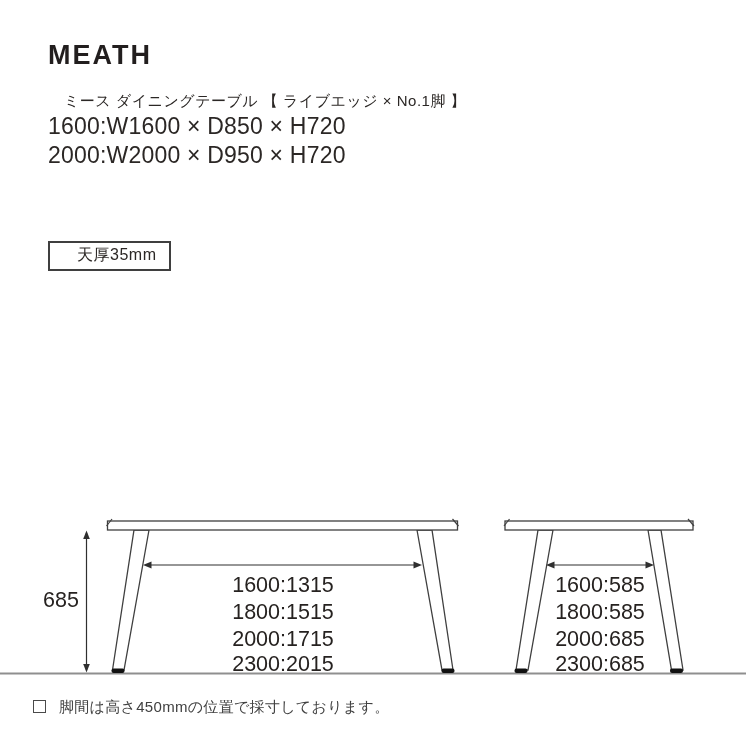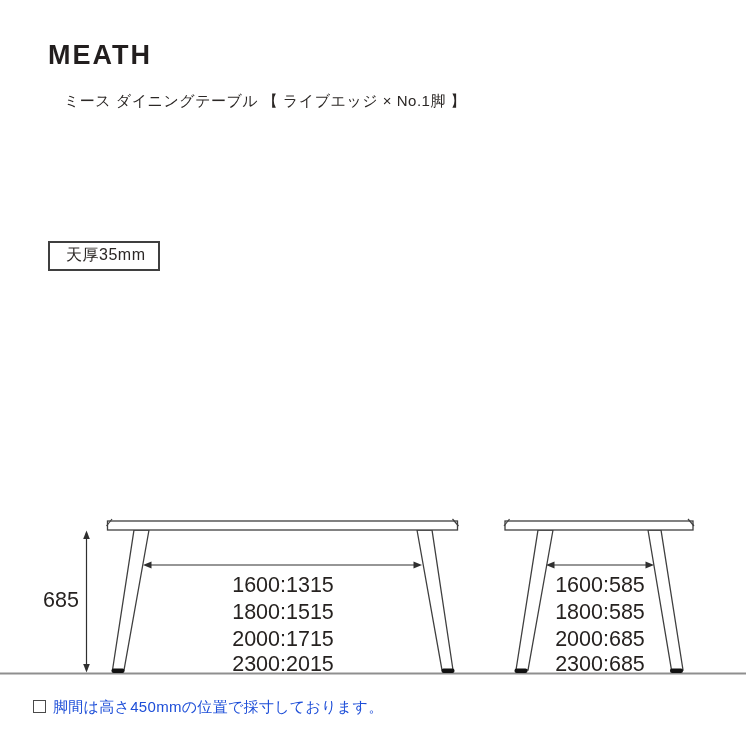--- a/index.html
+++ b/index.html
@@ -48,21 +48,21 @@
     font-size: 23px;
     line-height: 29px;
     letter-spacing: 0.2px;
     color: #2b2725;
   }
   .thickness-box {
     position: absolute;
     left: 48px;
     top: 241px;
     border: 2px solid #3f3f3f;
-    padding: 2px 13px 3px 16px;
+    padding: 2px 13px 3px 27px;
     font-size: 16px;
     letter-spacing: 0.5px;
     color: #2b2725;
     background: #ffffff;
   }
   .diagram-svg {
     position: absolute;
     left: 0;
     top: 0;
     width: 750px;
@@ -72,43 +72,45 @@
     font-family: "Liberation Sans", "DejaVu Sans", sans-serif;
     font-size: 21.5px;
     fill: #262220;
   }
   .footnote {
     position: absolute;
     left: 33px;
     top: 698px;
     display: flex;
     align-items: flex-start;
-    gap: 7px;
+    gap: 13px;
     font-size: 15px;
-    color: #1d4ed8;
+    color: #404040;
     letter-spacing: 0.3px;
   }
   .square-bullet {
     display: inline-block;
     width: 11px;
     height: 11px;
     border: 1.5px solid #4a4a4a;
     margin-top: 2px;
     flex: 0 0 auto;
   }
 </style>
 </head>
 <body>
 
 <div class="page">
 
   <h1 class="title">MEATH</h1>
   <p class="subtitle">ミース ダイニングテーブル 【 ライブエッジ × No.1脚 】</p>
 
   <ul class="size-list">
+    <li>1600:W1600 × D850 × H720</li>
+    <li>2000:W2000 × D950 × H720</li>
   </ul>
 
   <div class="thickness-box">天厚35mm</div>
 
   <svg class="diagram-svg" viewBox="0 0 750 750">
 
     <line x1="0" y1="673.5" x2="746" y2="673.5" stroke="#8f8f8f" stroke-width="2.2"></line>
 
     <g stroke="#3f3f3f" fill="#ffffff">
 

